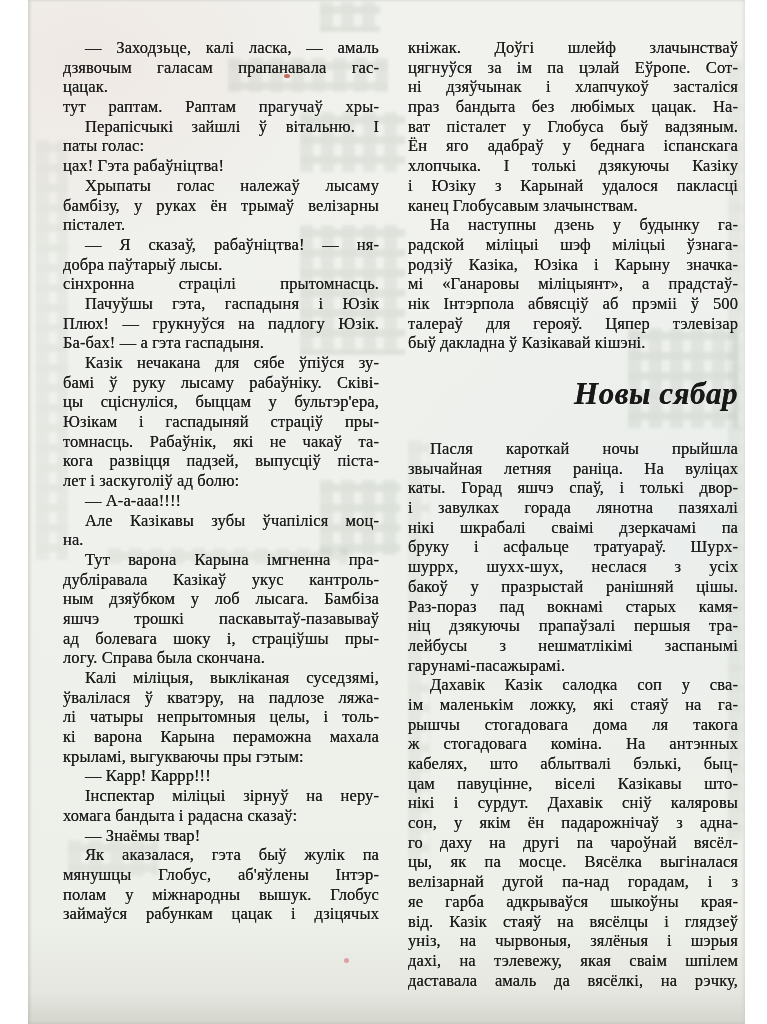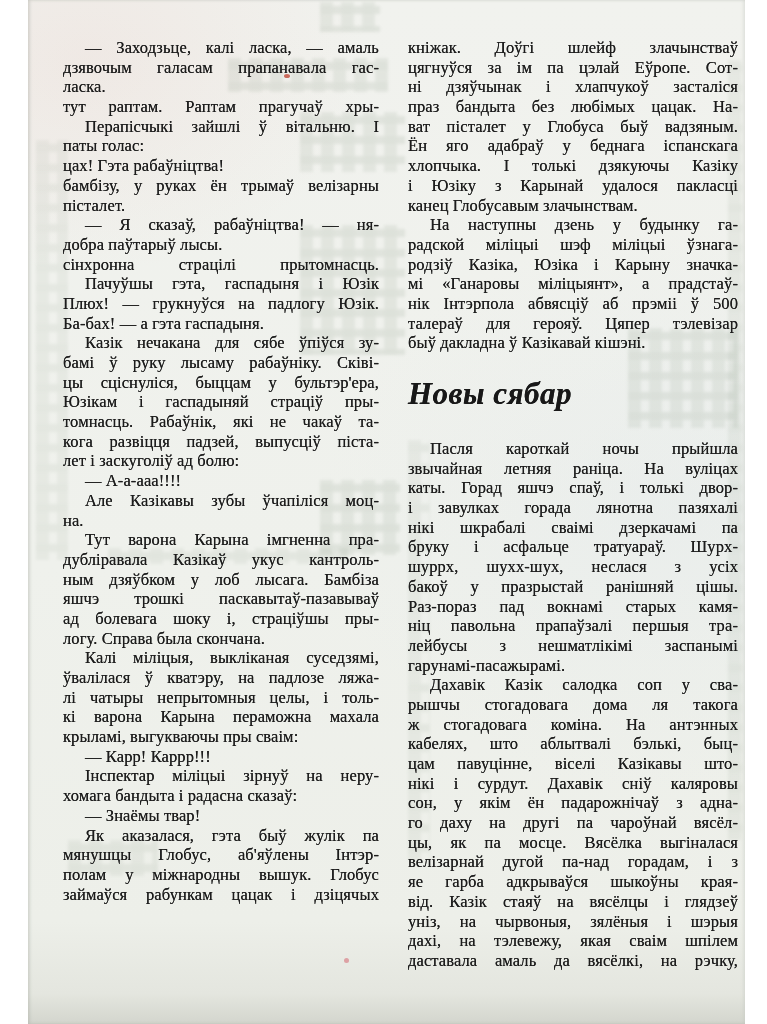--- a/index.html
+++ b/index.html
@@ -23,21 +23,21 @@
   .ln{
     height:19.7px;line-height:19.7px;font-size:16.5px;
     text-align:justify;text-align-last:justify;
     white-space:normal;letter-spacing:.1px;
     text-shadow:0 0 .4px rgba(20,20,20,.85);
   }
   .ln.unj{text-align-last:left;}
   .ln.ind{text-indent:22px;}
   .section-heading{
     margin-top:16px;margin-bottom:20px;height:50px;line-height:50px;
-    text-align:left;font-style:italic;font-weight:bold;font-size:31px;
+    text-align:right;font-style:italic;font-weight:bold;font-size:31px;
     color:#181818;letter-spacing:.5px;
     text-shadow:0 0 .5px rgba(10,10,10,.9);
   }
   .footer{
     position:absolute;top:1032px;left:408px;width:330px;height:20px;
     text-align:right;color:#ec4899;
   }
   .footer .mag{font-size:16.5px;letter-spacing:1px;}
   .footer .pg{font-size:17.5px;font-weight:bold;margin-left:10px;}
   
@@ -67,25 +67,26 @@
   <div class="bleed" style="left:380px;top:440px;width:22px;height:420px;opacity:.10;"></div>
 
   <div class="dot" style="left:256px;top:74px;width:6px;height:4px;background:#c04a3a;opacity:.8;"></div>
   <div class="dot" style="left:316px;top:958px;width:5px;height:5px;background:#d98f94;opacity:.8;"></div>
 
 </div>
 
 <div class="col col-left">
     <div class="ln ind">— Заходзьце, калі ласка, — амаль</div>
     <div class="ln">дзявочым галасам прапанавала гас-</div>
-    <div class="ln unj">ласка.</div>
+    <div class="ln unj">цацак.</div>
     <div class="ln">тут раптам.  Раптам прагучаў хры-</div>
     <div class="ln ind">Перапісчыкі зайшлі ў вітальню. І</div>
     <div class="ln unj">паты голас:</div>
     <div class="ln unj">цах! Гэта рабаўніцтва!</div>
+    <div class="ln ind">Хрыпаты голас належаў лысаму</div>
     <div class="ln">бамбізу, у руках ён трымаў велізарны</div>
     <div class="ln unj">пісталет.</div>
     <div class="ln ind">— Я сказаў, рабаўніцтва! — ня-</div>
     <div class="ln unj">добра паўтарыў лысы.</div>
     <div class="ln">сінхронна страцілі прытомнасць.</div>
     <div class="ln ind">Пачуўшы гэта, гаспадыня і Юзік</div>
     <div class="ln">Плюх! — грукнуўся на падлогу Юзік.</div>
     <div class="ln unj">Ба-бах! — а гэта гаспадыня.</div>
     <div class="ln ind">Казік нечакана для сябе ўпіўся зу-</div>
     <div class="ln">бамі ў руку лысаму рабаўніку. Сківі-</div>
@@ -100,21 +101,21 @@
     <div class="ln ind">Тут варона Карына імгненна пра-</div>
     <div class="ln">дубліравала Казікаў укус кантроль-</div>
     <div class="ln">ным дзяўбком у лоб лысага. Бамбіза</div>
     <div class="ln">яшчэ трошкі паскавытаў-пазавываў</div>
     <div class="ln">ад болевага шоку і, страціўшы пры-</div>
     <div class="ln unj">логу. Справа была скончана.</div>
     <div class="ln ind">Калі міліцыя, выкліканая суседзямі,</div>
     <div class="ln">ўвалілася ў кватэру, на падлозе ляжа-</div>
     <div class="ln">лі чатыры непрытомныя целы, і толь-</div>
     <div class="ln">кі варона Карына пераможна махала</div>
-    <div class="ln unj">крыламі, выгукваючы пры сваім:</div>
+    <div class="ln unj">крыламі, выгукваючы пры гэтым:</div>
     <div class="ln ind unj">— Карр! Каррр!!!</div>
     <div class="ln ind">Інспектар міліцыі зірнуў на неру-</div>
     <div class="ln unj">хомага бандыта і радасна сказаў:</div>
     <div class="ln ind unj">— Знаёмы твар!</div>
     <div class="ln ind">Як аказалася, гэта быў жулік па</div>
     <div class="ln">мянушцы Глобус, аб'яўлены Інтэр-</div>
     <div class="ln">полам у міжнародны вышук. Глобус</div>
     <div class="ln">займаўся рабункам цацак і дзіцячых</div>
   </div>
 
@@ -141,24 +142,25 @@
   <div>
       <div class="ln ind">Пасля кароткай ночы прыйшла</div>
       <div class="ln">звычайная летняя раніца. На вуліцах</div>
       <div class="ln">каты. Горад яшчэ спаў, і толькі двор-</div>
       <div class="ln">і завулках горада лянотна пазяхалі</div>
       <div class="ln">нікі шкрабалі сваімі дзеркачамі па</div>
       <div class="ln">бруку і асфальце тратуараў. Шурх-</div>
       <div class="ln">шуррх, шухх-шух, неслася з усіх</div>
       <div class="ln">бакоў у празрыстай ранішняй цішы.</div>
       <div class="ln">Раз-пораз пад вокнамі старых камя-</div>
-      <div class="ln">ніц павольна прапаўзалі першыя тра-</div>
+      <div class="ln">ніц дзякуючы прапаўзалі першыя тра-</div>
       <div class="ln">лейбусы з нешматлікімі заспанымі</div>
       <div class="ln unj">гарунамі-пасажырамі.</div>
       <div class="ln ind">Дахавік Казік салодка соп у сва-</div>
+      <div class="ln">ім маленькім ложку, які стаяў на га-</div>
       <div class="ln">рышчы стогадовага дома ля такога</div>
       <div class="ln">ж стогадовага коміна. На антэнных</div>
       <div class="ln">кабелях, што аблытвалі бэлькі, быц-</div>
       <div class="ln">цам павуцінне, віселі Казікавы што-</div>
       <div class="ln">нікі і сурдут. Дахавік сніў каляровы</div>
       <div class="ln">сон, у якім ён падарожнічаў з адна-</div>
       <div class="ln">го даху на другі па чароўнай вясёл-</div>
       <div class="ln">цы, як па мосце. Вясёлка выгіналася</div>
       <div class="ln">велізарнай дугой па-над горадам, і з</div>
       <div class="ln">яе гарба адкрываўся шыкоўны края-</div>

